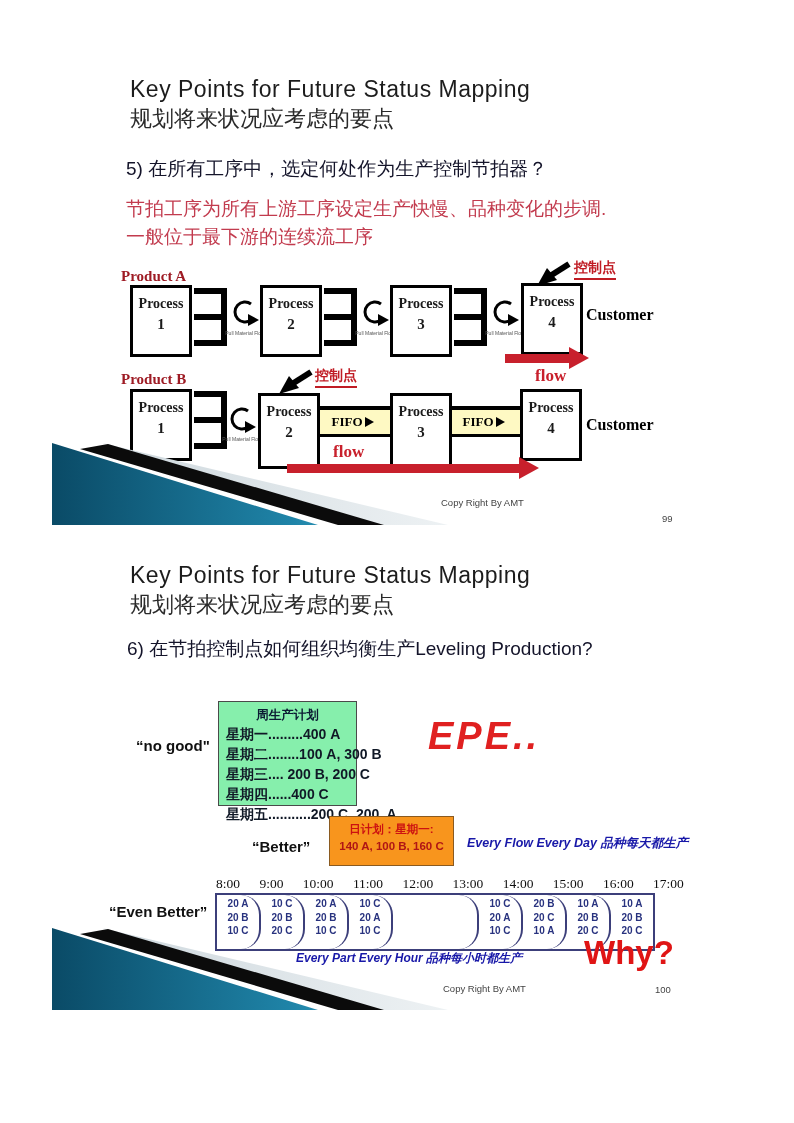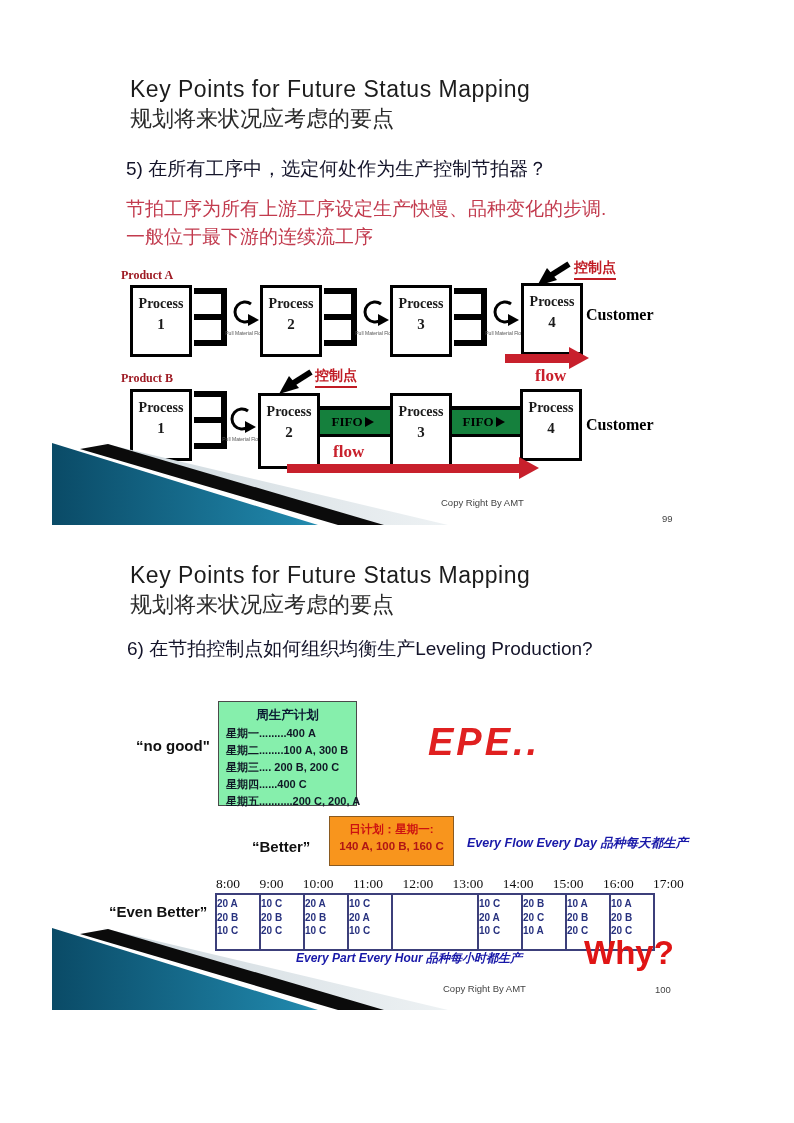--- a/index.html
+++ b/index.html
@@ -15,61 +15,61 @@
 
   
   .pbox{position:absolute;width:56px;height:66px;border:3px solid #000;background:#fff;
         text-align:center;font-family:"Liberation Serif",serif;font-weight:bold;}
   .pbox .w{display:block;font-size:14px;margin-top:8px;}
   .pbox .n{display:block;font-size:15px;margin-top:4px;}
   .market{position:absolute;width:27px;height:58px;border-right:6px solid #000;
           display:flex;flex-direction:column;justify-content:space-between;}
   .market i{display:block;height:6px;background:#000;}
   .pull-label{position:absolute;font-size:5px;color:#555;width:46px;text-align:center;}
-  .prod-label{font-size:12px;color:#9e1b24;font-family:"Liberation Serif",serif;font-weight:bold;}
+  .prod-label{font-size:15px;color:#9e1b24;font-family:"Liberation Serif",serif;font-weight:bold;}
   .customer{font-size:16px;font-family:"Liberation Serif",serif;font-weight:bold;color:#000;}
   .ctrl-label{font-size:14px;font-weight:bold;color:#c01c24;border-bottom:2px solid #c01c24;
               font-family:"Liberation Sans",sans-serif;padding-bottom:1px;}
   .flow-bar{position:absolute;height:9px;background:#c8202c;}
   .flow-head{position:absolute;width:0;height:0;border-top:11px solid transparent;
              border-bottom:11px solid transparent;border-left:20px solid #c8202c;}
   .flow-label{position:absolute;font-family:"Liberation Serif",serif;font-weight:bold;
               font-size:17px;color:#c8202c;}
   .fifo{position:absolute;height:24px;border-top:4px solid #000;border-bottom:3px solid #000;
-        display:flex;align-items:center;justify-content:center;background:#15803d;}
+        display:flex;align-items:center;justify-content:center;background:#fef9c3;}
   .fifo span{font-family:"Liberation Serif",serif;font-weight:bold;font-size:13px;color:#000;}
   .fifo b{width:0;height:0;border:5px solid transparent;border-left:9px solid #000;margin-left:2px;}
 
   
   .deco{position:absolute;left:50px;width:404px;height:84px;overflow:hidden;}
   .deco .silver{position:absolute;inset:0;background:linear-gradient(to right,#c9d4da,#eef2f4);
         clip-path:polygon(52px 2px,398px 84px,298px 84px);}
   .deco .blackstripe{position:absolute;inset:0;background:#0b0b0b;
         clip-path:polygon(30px 8px,58px 3px,334px 84px,288px 84px);}
   .deco .teal{position:absolute;inset:0;
         background:linear-gradient(to right,#0a4a66 0%,#1f84a8 60%,#55bcd9 100%);
         clip-path:polygon(2px 2px,2px 84px,268px 84px);}
 
   .footer-text{font-size:9.5px;color:#444;}
   .page-num{font-size:9.5px;color:#444;}
 
   
   .quote-label{font-size:15px;font-weight:bold;color:#111;}
   .weekly-box{position:absolute;width:137px;height:103px;background:#86efac;border:1px solid #4a4a4a;}
   .weekly-box .t{text-align:center;font-size:12.5px;font-weight:bold;color:#0b1b33;margin-top:5px;}
-  .weekly-box .l{font-size:11px;font-weight:600;color:#101826;margin:2px 0 0 7px;white-space:nowrap;}
+  .weekly-box .l{font-size:14px;font-weight:600;color:#101826;margin:2px 0 0 7px;white-space:nowrap;}
   .epe{font-size:38px;font-style:italic;font-weight:800;color:#e02020;letter-spacing:3px;}
   .daily-box{position:absolute;width:123px;height:48px;background:#f8951d;border:1px solid #8a5a20;text-align:center;}
   .daily-box .t{font-size:11.5px;font-weight:bold;color:#cc1111;margin-top:5px;}
   .daily-box .v{font-size:11.5px;font-weight:600;color:#b01515;margin-top:3px;}
   .blue-caption{font-size:12.5px;font-style:italic;font-weight:bold;color:#1818a8;}
   .time-axis{position:absolute;display:flex;justify-content:space-between;
              font-family:"Liberation Serif",serif;font-size:13.5px;color:#101010;}
   .sched{position:absolute;display:flex;border:2px solid #3c3f7a;background:#fff;}
-  .scell{border-right:2px solid #3c3f7a;width:42px;height:52px;padding-top:2px;}
+  .scell{border-right:2px solid #3c3f7a;width:42px;height:52px;text-align:center;padding-top:2px;border-radius:20px;}
   .scell:last-child{border-right:none;}
   .scell.wide{width:84px;}
   .scell div{font-size:10px;font-weight:600;color:#28327f;line-height:1.35;}
   .why{font-size:33px;font-weight:bold;color:#e01515;}
 </style>
 </head>
 <body>
 
 <div id="page">
 
@@ -216,21 +216,21 @@
 
     <div class="abs quote-label" style="left:136px;top:177px;">“no good"</div>
     <div class="weekly-box" style="left:218px;top:141px;">
       <div class="t">周生产计划</div>
       <div class="l">星期一.........400 A</div>
       <div class="l">星期二........100 A, 300 B</div>
       <div class="l">星期三.... 200 B, 200 C</div>
       <div class="l">星期四......400 C</div>
       <div class="l">星期五...........200 C, 200, A</div>
     </div>
-    <div class="abs epe" style="left:428px;top:161px;">EPE..</div>
+    <div class="abs epe" style="left:428px;top:155px;">EPE..</div>
 
     <div class="abs quote-label" style="left:252px;top:278px;">“Better”</div>
     <div class="daily-box" style="left:329px;top:256px;">
       <div class="t">日计划：星期一:</div>
       <div class="v">140 A, 100 B, 160 C</div>
     </div>
     <div class="abs blue-caption" style="left:467px;top:275px;">Every Flow Every Day 品种每天都生产</div>
 
     <div class="time-axis" style="left:216px;top:316px;width:468px;">
       <span>8:00</span>

